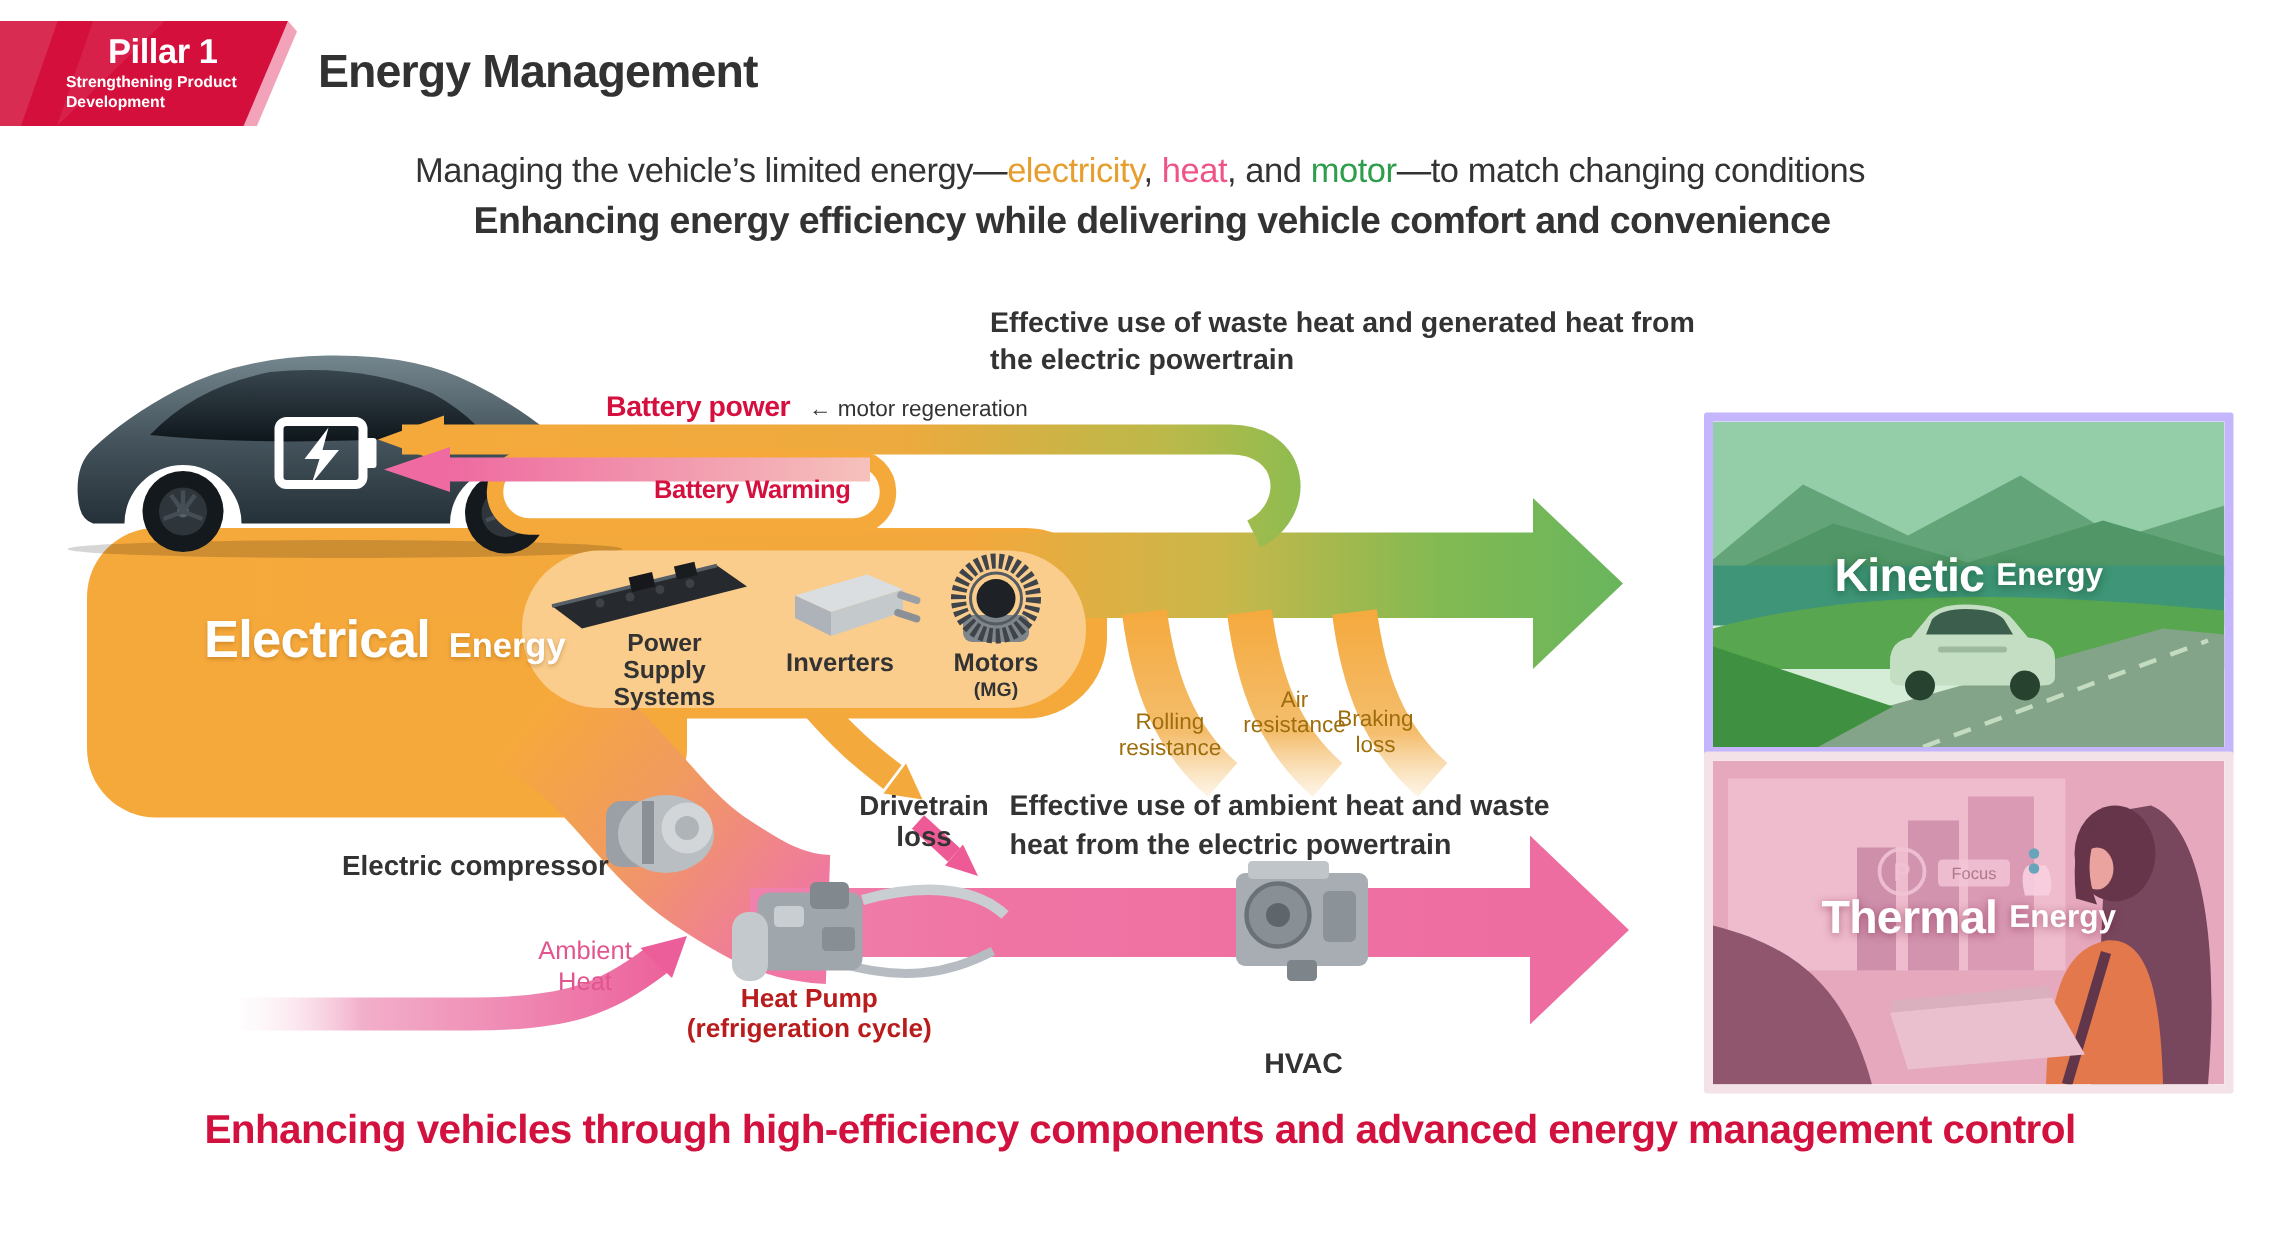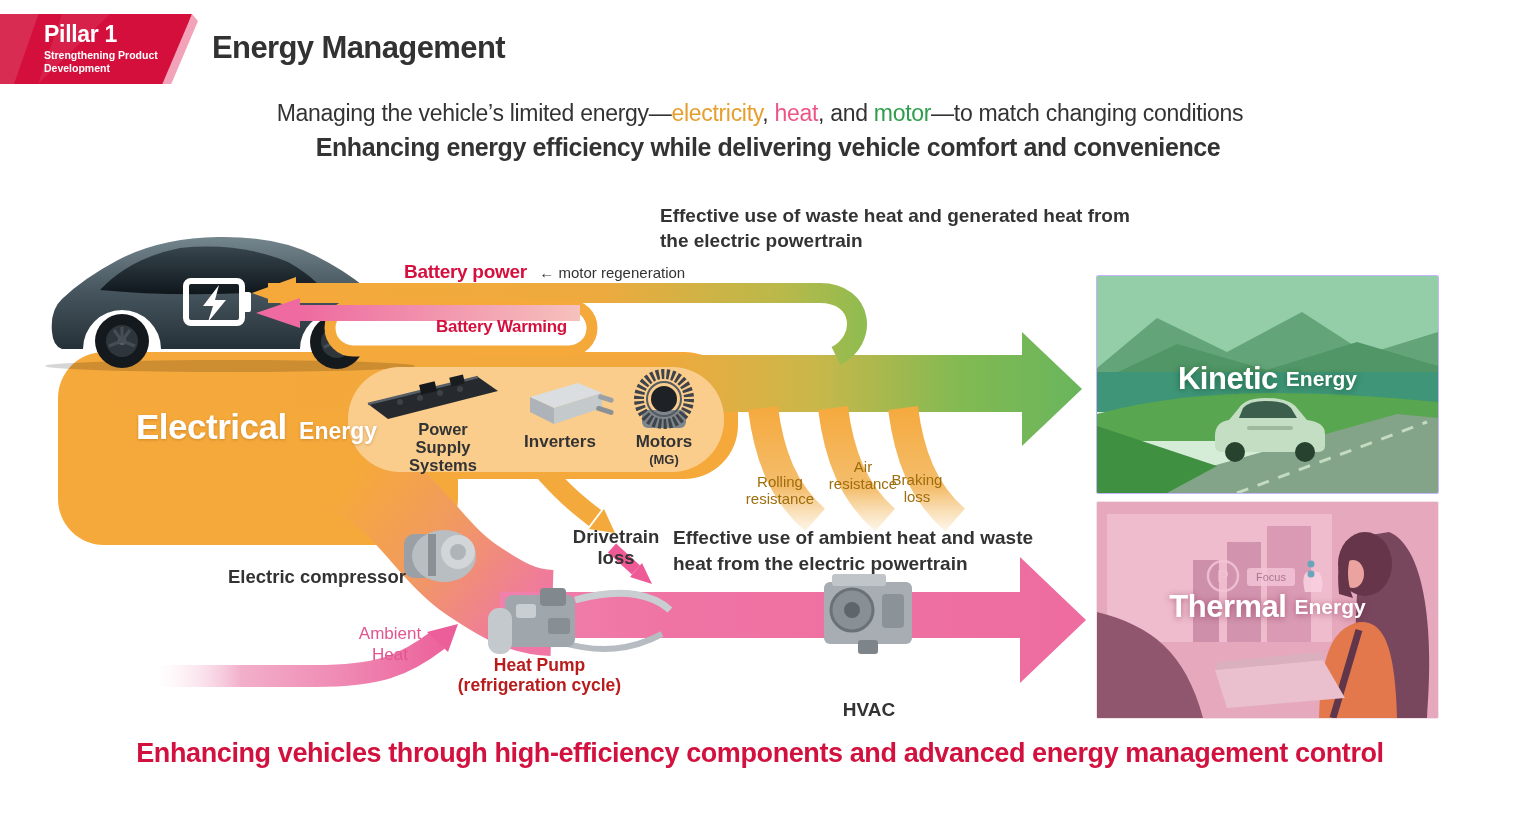--- a/index.html
+++ b/index.html
@@ -13,21 +13,21 @@
   .badge{left:0;top:14px;width:198px;height:70px;}
   .badge-bg{position:absolute;inset:0;background:#D40F3C;
             clip-path:polygon(0 0,97% 0,84% 100%,0 100%);}
   .badge-facet1{position:absolute;left:0;top:0;width:70px;height:70px;background:rgba(255,255,255,.12);
             clip-path:polygon(0 0,55% 0,20% 100%,0 100%);}
   .badge-facet2{position:absolute;left:30px;top:0;width:80px;height:70px;background:rgba(255,255,255,.08);
             clip-path:polygon(40% 0,100% 0,10% 100%);}
   .badge-fold{position:absolute;inset:0;background:#F2A3B9;
             clip-path:polygon(97% 0,100% 10%,86.5% 100%,82% 100%);}
   .badge-text{position:absolute;left:44px;top:7px;color:#fff;}
-  .badge-title{font-size:23px;font-weight:800;letter-spacing:-.3px;line-height:26px;}
+  .badge-title{font-size:23px;font-weight:800;letter-spacing:-.3px;line-height:26px;margin-left:28px;}
   .badge-sub{font-size:10.5px;font-weight:700;line-height:12.5px;margin-top:2px;}
   .page-title{left:212px;top:30px;font-size:31px;font-weight:800;color:#323232;letter-spacing:-.6px;}
   .intro1{left:0;right:0;top:100px;font-size:23px;letter-spacing:-.3px;}
   .intro2{left:16px;right:0;top:133px;font-size:25px;font-weight:700;letter-spacing:-.4px;}
   .c-elec{color:#E69F2E;} .c-heat{color:#EE5586;} .c-motion{color:#2F9E4C;}
 
   
   .note-waste{left:660px;top:203px;font-size:19px;font-weight:700;line-height:25px;color:#333;}
   .bp-row{left:404px;top:261px;white-space:nowrap;}
   .bp{font-size:19px;font-weight:800;color:#D5103F;letter-spacing:-.3px;}
@@ -46,21 +46,21 @@
   .braking{left:857px;top:472px;width:120px;}
   .drv-lab{left:556px;top:526px;width:120px;font-size:18.5px;font-weight:700;line-height:21px;color:#333;}
   .note-amb{left:673px;top:525px;font-size:19px;font-weight:700;line-height:26px;color:#333;}
   .ecomp{left:228px;top:566px;font-size:18.5px;font-weight:700;color:#333;}
   .amb-lab{left:330px;top:623px;width:120px;font-size:17px;line-height:21px;color:#E2568F;}
   .hp-lab{left:412px;top:655px;width:255px;font-size:17.5px;font-weight:700;line-height:20px;color:#b91c1c;}
   .hvac-lab{left:809px;top:655px;width:120px;font-size:19px;font-weight:700;color:#333;margin-top:44px;}
   .footer{left:0;right:0;top:738px;font-size:27px;font-weight:800;color:#D2113F;letter-spacing:-.4px;}
 
   
-  .photo{overflow:hidden;border:1px solid #c4b5fd;border-radius:2px;}
+  .photo{overflow:hidden;border:6px solid #c4b5fd;border-radius:2px;margin-left:40px;}
   .photo-kinetic{left:1096px;top:275px;width:341px;height:217px;}
   .photo-thermal{left:1096px;top:501px;width:341px;height:216px;border-color:#F3E2E7;}
   .photo svg{position:absolute;inset:0;}
   .photo-label{position:absolute;inset:0;display:flex;align-items:center;justify-content:center;
                color:#fff;white-space:nowrap;}
   .pl-big{font-size:31px;font-weight:800;letter-spacing:-.5px;}
   .pl-sm{font-size:21px;font-weight:700;margin-left:8px;}
   .photo-kinetic .photo-label{transform:translateY(-6px);text-shadow:0 1px 6px rgba(0,60,20,.5);}
   .photo-thermal .photo-label{transform:translateY(-3px);text-shadow:0 1px 6px rgba(120,20,60,.5);}
 </style>

